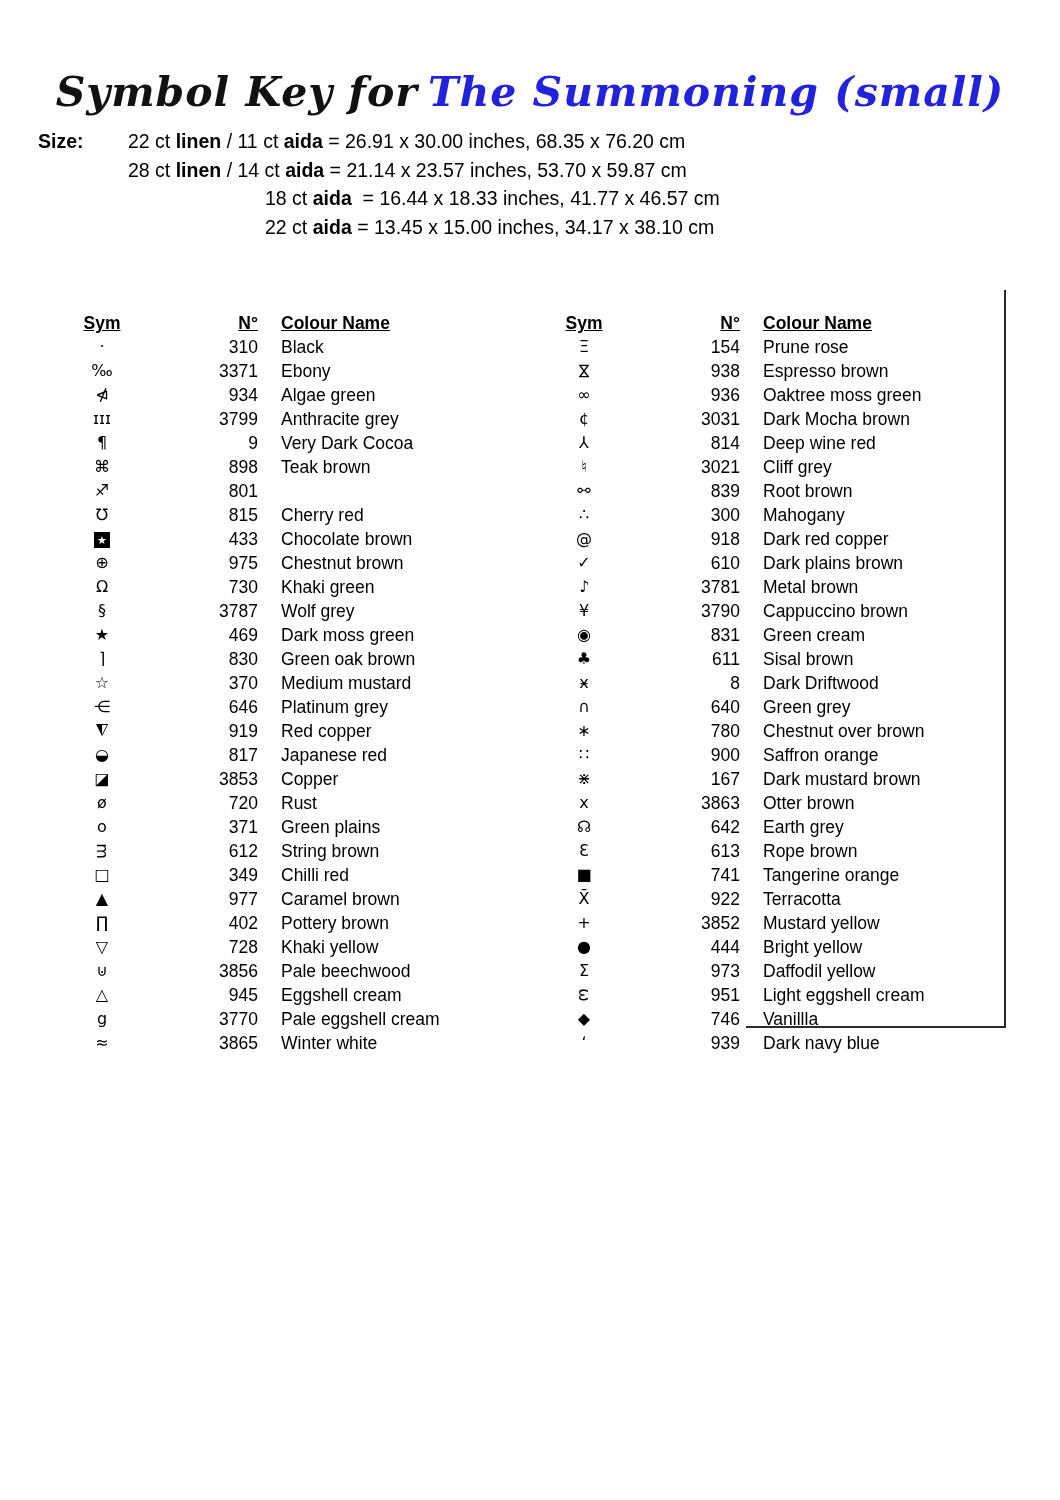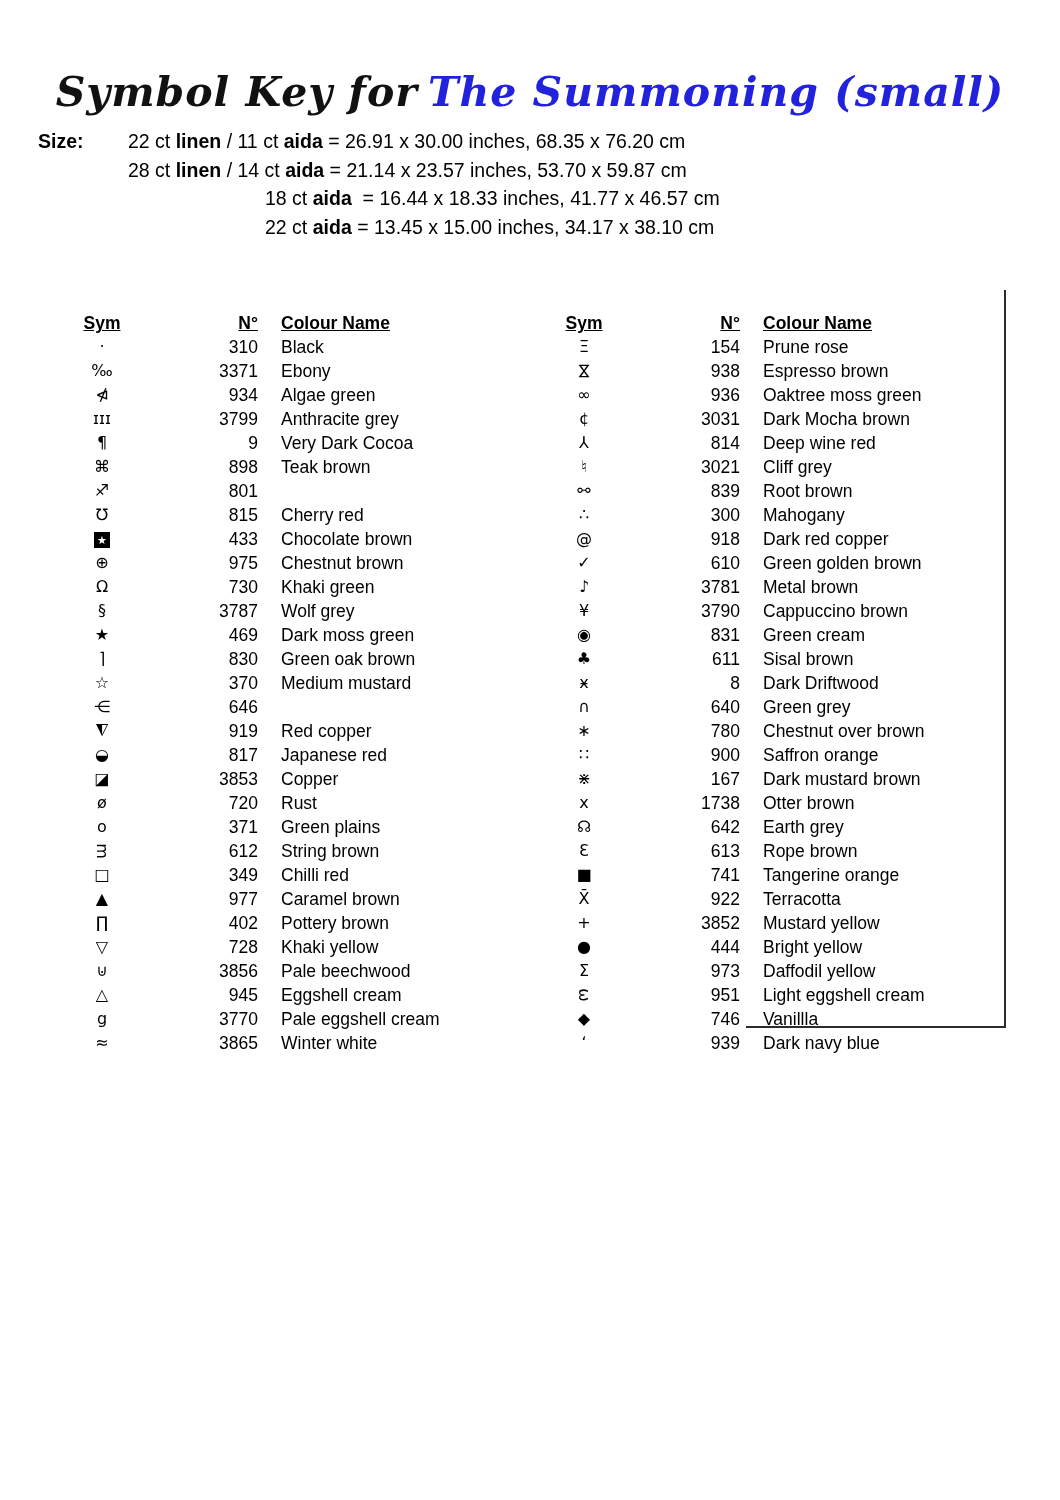--- a/index.html
+++ b/index.html
@@ -128,20 +128,21 @@
           <div class="kname">Green oak brown</div>
         </div>
         <div class="krow">
           <div class="ksym"><span>☆</span></div>
           <div class="knum">370</div>
           <div class="kname">Medium mustard</div>
         </div>
         <div class="krow">
           <div class="ksym"><span>⋲</span></div>
           <div class="knum">646</div>
+          <div class="kname">Platinum grey</div>
         </div>
         <div class="krow">
           <div class="ksym"><span class=" rotg" style="transform: rotate(180deg);">◮</span></div>
           <div class="knum">919</div>
           <div class="kname">Red copper</div>
         </div>
         <div class="krow">
           <div class="ksym"><span>◒</span></div>
           <div class="knum">817</div>
           <div class="kname">Japanese red</div>
@@ -254,21 +255,21 @@
           <div class="kname">Mahogany</div>
         </div>
         <div class="krow">
           <div class="ksym"><span>@</span></div>
           <div class="knum">918</div>
           <div class="kname">Dark red copper</div>
         </div>
         <div class="krow">
           <div class="ksym"><span>✓</span></div>
           <div class="knum">610</div>
-          <div class="kname">Green golden brown</div>
+          <div class="kname">Dark plains brown</div>
         </div>
         <div class="krow">
           <div class="ksym"><span>♪</span></div>
           <div class="knum">3781</div>
           <div class="kname">Metal brown</div>
         </div>
         <div class="krow">
           <div class="ksym"><span>¥</span></div>
           <div class="knum">3790</div>
           <div class="kname">Cappuccino brown</div>
@@ -303,21 +304,21 @@
           <div class="knum">900</div>
           <div class="kname">Saffron orange</div>
         </div>
         <div class="krow">
           <div class="ksym"><span>⋇</span></div>
           <div class="knum">167</div>
           <div class="kname">Dark mustard brown</div>
         </div>
         <div class="krow">
           <div class="ksym"><span>x</span></div>
-          <div class="knum">1738</div>
+          <div class="knum">3863</div>
           <div class="kname">Otter brown</div>
         </div>
         <div class="krow">
           <div class="ksym"><span>☊</span></div>
           <div class="knum">642</div>
           <div class="kname">Earth grey</div>
         </div>
         <div class="krow">
           <div class="ksym"><span>Ɛ</span></div>
           <div class="knum">613</div>

